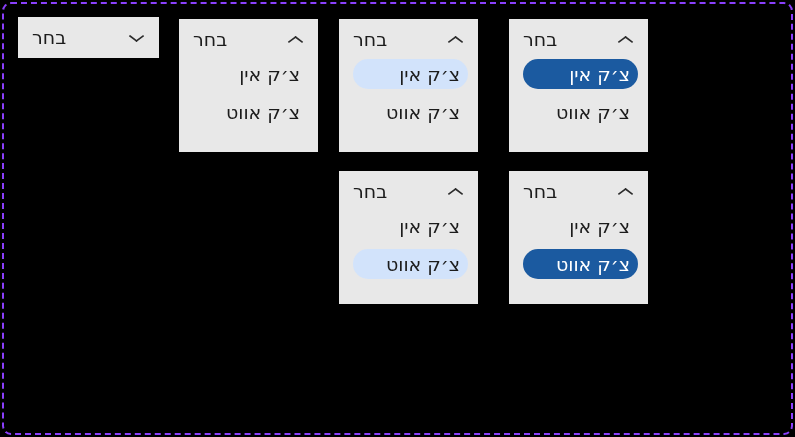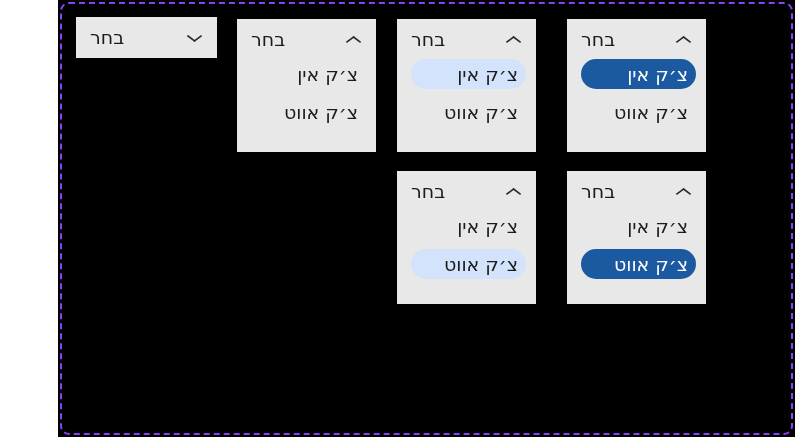--- a/index.html
+++ b/index.html
@@ -3,21 +3,21 @@
 <meta charset="utf-8">
 <style>
   html, body {
     margin: 0;
     padding: 0;
     background: #ffffff;
   }
 
   #stage {
     position: relative;
-    width: 737px;
+    width: 795px;
     height: 437px;
     background: #000000;
     box-sizing: border-box;
     overflow: hidden;
     font-family: "DejaVu Sans", "Liberation Sans", sans-serif;
   }
 
   
   #selection-frame {
     position: absolute;

